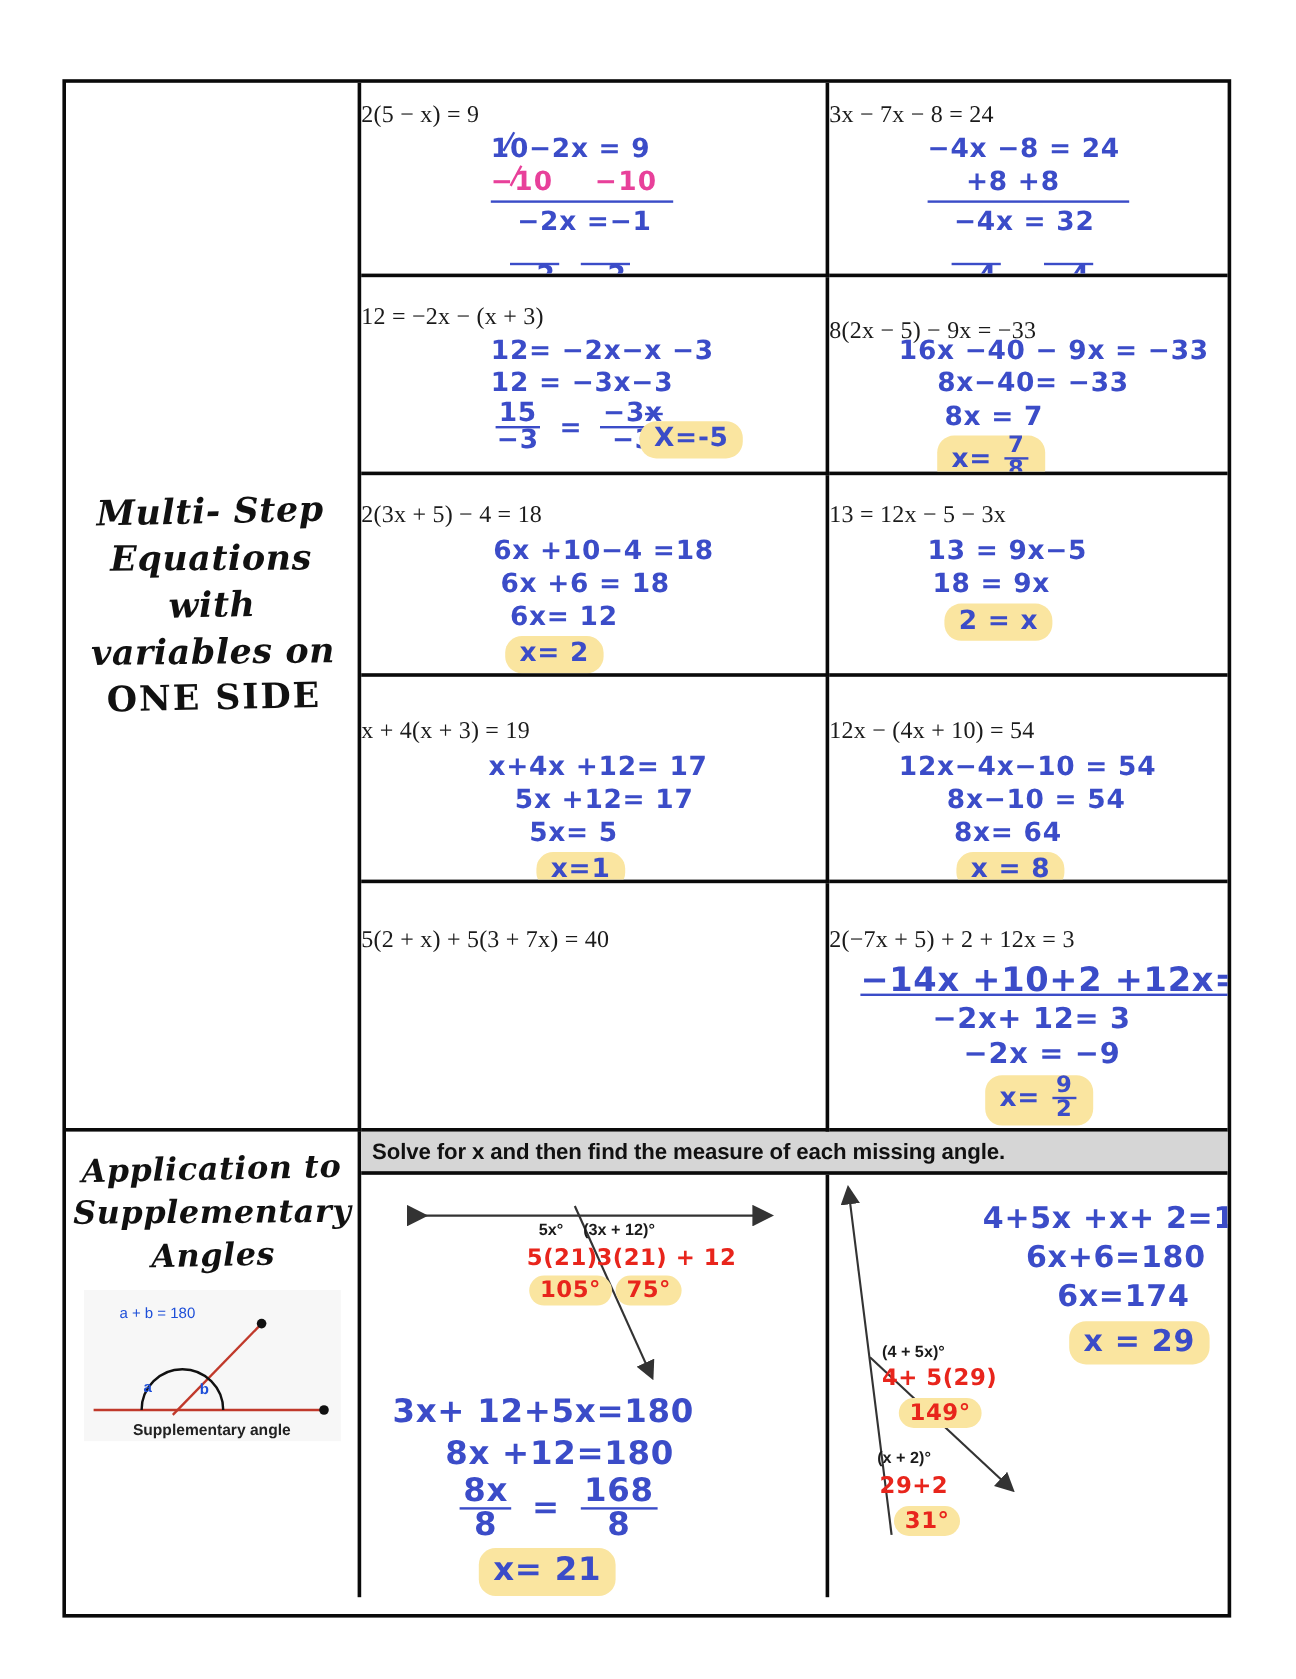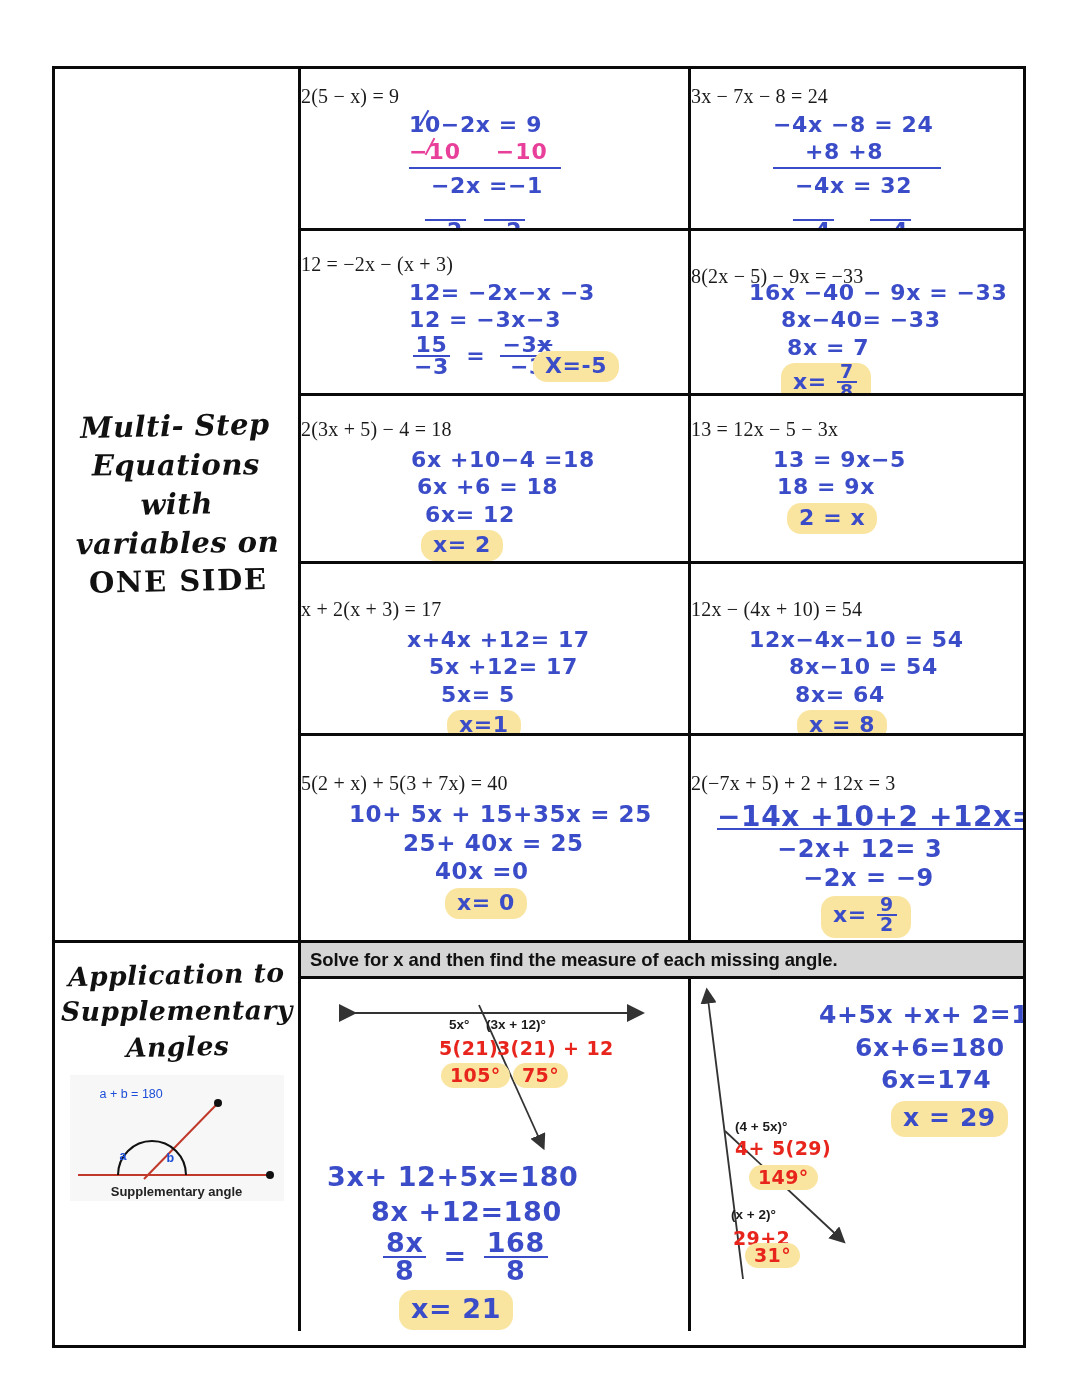--- a/index.html
+++ b/index.html
@@ -322,21 +322,21 @@
       <div class="wbox work" style="left:82px; top:50px;">
         <span class="line">13 = 9x−5</span>
         <span class="line" style="padding-left:4px;">18 = 9x</span>
         <span class="line" style="padding-left:14px; margin-top:2px;">
           <span class="hl">2 = x</span>
         </span>
       </div>
     </div>
 
     <div class="cell">
-      <div class="problem" style="padding-top:34px;">x + 2(x + 3) = 17</div>
+      <div class="problem" style="padding-top:34px;">x + 4(x + 3) = 19</div>
       <div class="wbox work" style="left:106px; top:62px;">
         <span class="line">x+4x +12= 17</span>
         <span class="line" style="padding-left:22px;">5x +12= 17</span>
         <span class="line" style="padding-left:34px;">5x= 5</span>
         <span class="line" style="padding-left:40px; margin-top:2px;">
           <span class="hl">x=1</span>
         </span>
       </div>
     </div>
 
@@ -347,28 +347,20 @@
         <span class="line" style="padding-left:40px;">8x−10 = 54</span>
         <span class="line" style="padding-left:46px;">8x= 64</span>
         <span class="line" style="padding-left:48px; margin-top:2px;">
           <span class="hl">x = 8</span>
         </span>
       </div>
     </div>
 
     <div class="cell">
       <div class="problem" style="padding-top:36px;">5(2 + x) + 5(3 + 7x) = 40</div>
-      <div class="wbox work" style="left:48px; top:64px;">
-        <span class="line" style="font-size:23px;">10+ 5x + 15+35x = 25</span>
-        <span class="line" style="padding-left:54px; font-size:23px;">25+ 40x = 25</span>
-        <span class="line" style="padding-left:86px; font-size:23px;">40x =0</span>
-        <span class="line" style="padding-left:96px; margin-top:2px;">
-          <span class="hl">x= 0</span>
-        </span>
-      </div>
     </div>
 
     <div class="cell last-col">
       <div class="problem" style="padding-top:36px;">2(−7x + 5) + 2  + 12x = 3</div>
       <div class="wbox work" style="left:26px; top:64px;">
         <span class="line" style="font-size:28px;text-decoration:underline;">−14x +10+2  +12x= 3</span>
         <span class="line" style="padding-left:60px; font-size:24px;">−2x+ 12= 3</span>
         <span class="line" style="padding-left:86px; font-size:24px;">−2x = −9</span>
         <span class="line" style="padding-left:104px; margin-top:2px;">
           <span class="hl">x= <span class="frac">
@@ -453,21 +445,21 @@
         <line x1="52" y1="300" x2="16" y2="12" stroke="#333" stroke-width="1.8" marker-end="url(#arrR)"></line>
         <line x1="34" y1="152" x2="152" y2="262" stroke="#333" stroke-width="1.8" marker-end="url(#arrR)"></line>
       </svg>
 
       <span class="ang-label" style="left:44px; top:140px;">(4 + 5x)°</span>
       <span class="red" style="left:44px; top:158px;">4+ 5(29)</span>
       <span class="red hl2" style="left:58px; top:186px;">149°</span>
 
       <span class="ang-label" style="left:40px; top:228px;">(x + 2)°</span>
       <span class="red" style="left:42px; top:248px;">29+2</span>
-      <span class="red hl2" style="left:54px; top:264px;">31°</span>
+      <span class="red hl2" style="left:54px; top:276px;">31°</span>
 
       <div class="wbox work" style="left:128px; top:20px; font-size:25px; line-height:1.3;">
         <span class="line">4+5x +x+ 2=180</span>
         <span class="line" style="padding-left:36px;">6x+6=180</span>
         <span class="line" style="padding-left:62px;">6x=174</span>
         <span class="line" style="padding-left:72px; margin-top:4px;">
           <span class="hl">x = 29</span>
         </span>
       </div>
     </div>

